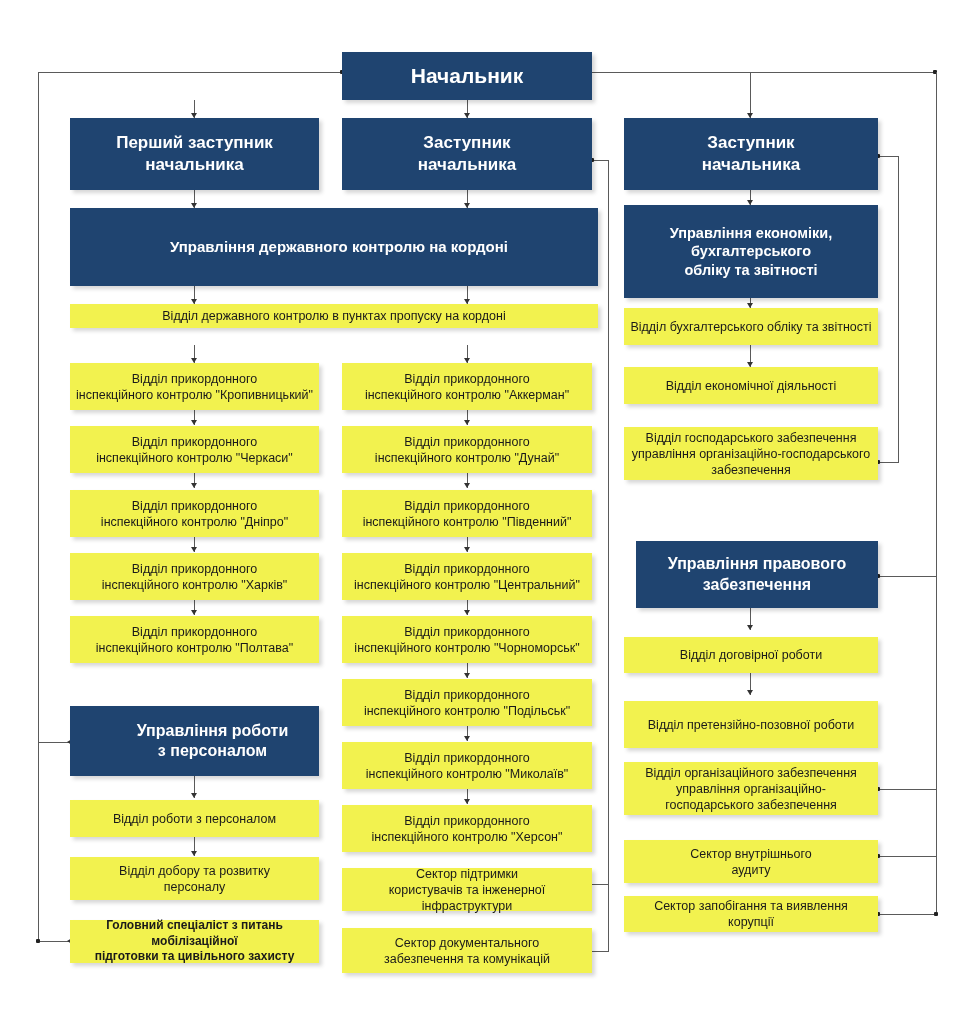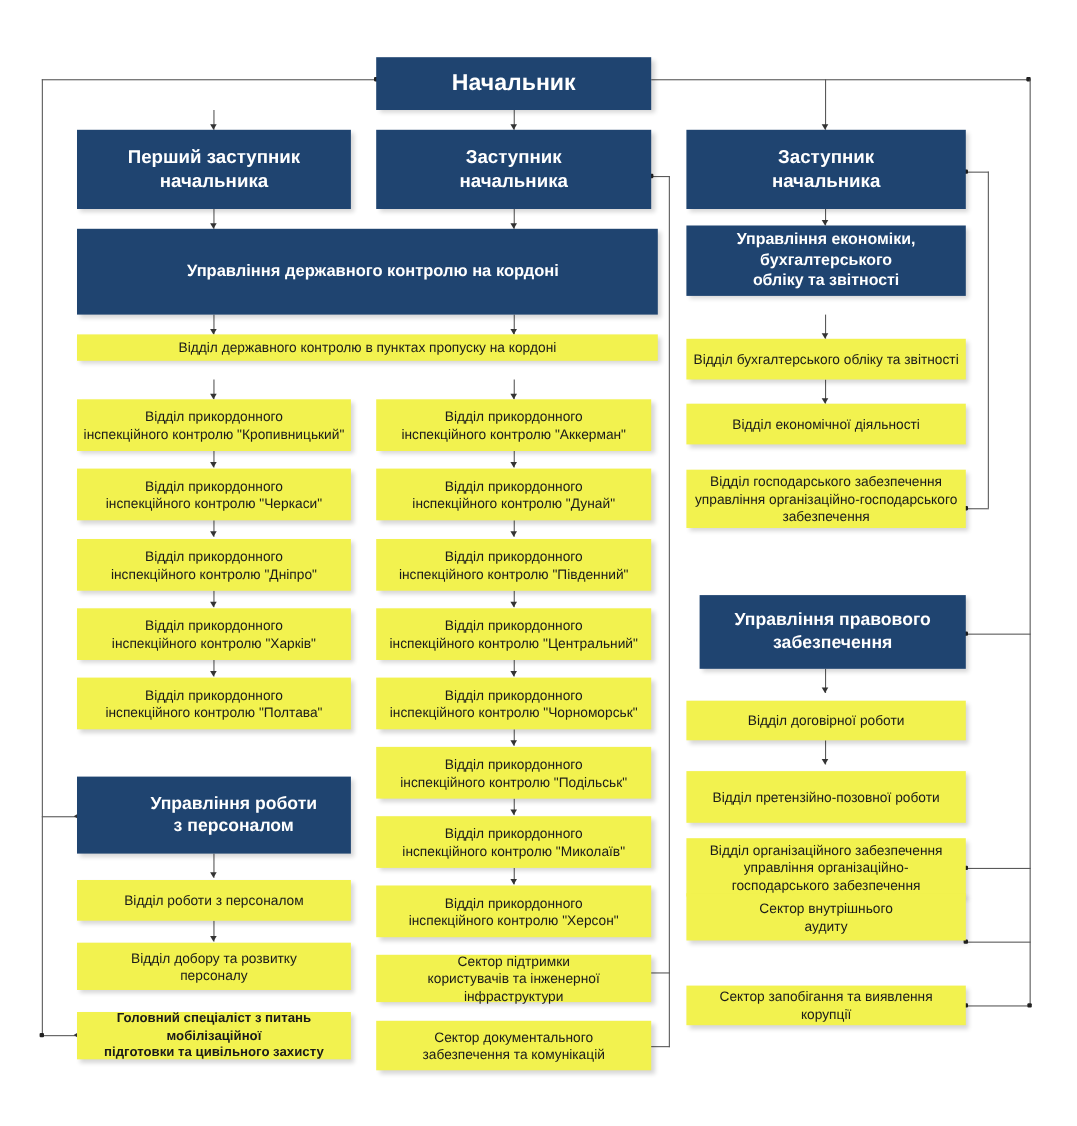--- a/index.html
+++ b/index.html
@@ -197,21 +197,21 @@
 начальника</span>
   </div>
   <div class="node blue" style="left:624px; top:118px; width:254px; height:72px; font-size:17px;">
     <span class="txt">Заступник
 начальника</span>
   </div>
 
   <div class="node blue" style="left:70px; top:208px; width:528px; height:78px; font-size:15px;padding-left:16px;">
     <span class="txt">Управління державного контролю на кордоні</span>
   </div>
-  <div class="node blue" style="left:624px; top:205px; width:254px; height:64px; font-size:14.5px;">
+  <div class="node blue" style="left:624px; top:205px; width:254px; height:93px; font-size:14.5px;">
     <span class="txt">Управління економіки,
 бухгалтерського
 обліку та звітності</span>
   </div>
 
   <div class="node yellow" style="left:70px; top:304px; width:528px; height:24px; font-size:12.5px;">
     <span class="txt">Відділ державного контролю в пунктах пропуску на кордоні</span>
   </div>
   <div class="node yellow" style="left:624px; top:308px; width:254px; height:37px; font-size:12.5px;">
     <span class="txt">Відділ бухгалтерського обліку та звітності</span>
@@ -311,21 +311,21 @@
     <span class="txt">Відділ договірної роботи</span>
   </div>
   <div class="node yellow" style="left:624px; top:701px; width:254px; height:47px; font-size:12.5px;">
     <span class="txt">Відділ претензійно-позовної роботи</span>
   </div>
   <div class="node yellow" style="left:624px; top:762px; width:254px; height:53px; font-size:12.5px;">
     <span class="txt">Відділ організаційного забезпечення
 управління організаційно-
 господарського забезпечення</span>
   </div>
-  <div class="node yellow" style="left:624px; top:812px; width:254px; height:43px; font-size:12.5px;justify-content:center;">
+  <div class="node yellow" style="left:624px; top:840px; width:254px; height:43px; font-size:12.5px;justify-content:center;">
     <span class="txt">Сектор внутрішнього
 аудиту</span>
   </div>
   <div class="node yellow" style="left:624px; top:896px; width:254px; height:36px; font-size:12.5px;">
     <span class="txt">Сектор запобігання та виявлення корупції</span>
   </div>
 
 </div>
 
 </body></html>

